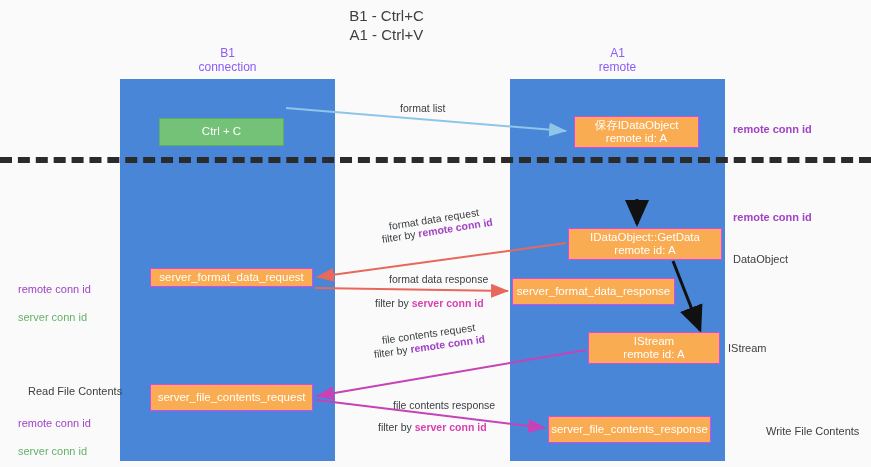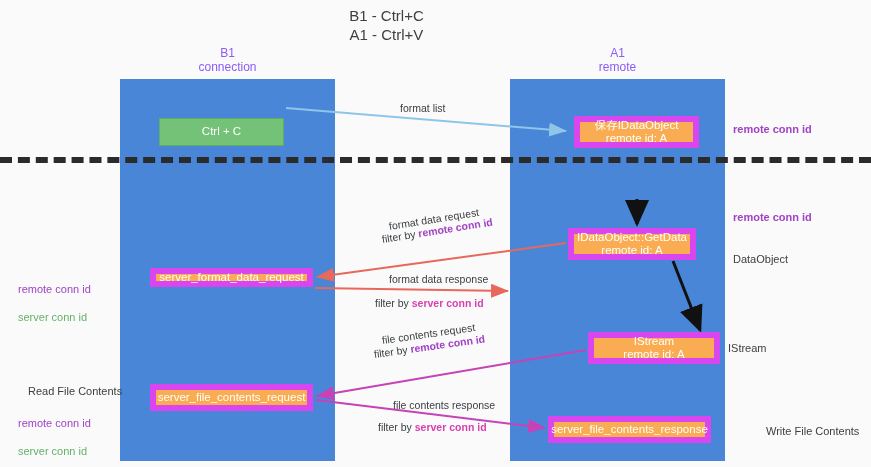--- a/index.html
+++ b/index.html
@@ -39,26 +39,26 @@
     position:absolute;
     box-sizing:border-box;
     display:flex;flex-direction:column;
     align-items:center;justify-content:center;
     color:#ffffff;font-size:11.5px;line-height:13.5px;
     text-align:center;
     white-space:pre-line;
     padding:2px 4px;
   }
   .node.green{background:#74c178;border:1px solid #5fae64;margin-top:24px;}
-  .node.orange{background:#f9ac52;border:6px solid #d946ef;}
+  .node.orange{background:#f9ac52;border:1px solid #d946ef;}
 
   #n-ctrlc{left:159px;top:94px;width:125px;height:28px;}
   #n-idataobject{left:574px;top:116px;width:125px;height:32px;}
   #n-ctrlv{left:578px;top:172px;width:118px;height:26px;}
-  #n-getdata{left:568px;top:228px;width:128px;height:32px;}
+  #n-getdata{left:568px;top:228px;width:154px;height:32px;}
   #n-sfdreq{left:150px;top:268px;width:163px;height:19px;}
   #n-sfdresp{left:512px;top:278px;width:163px;height:27px;}
   #n-istream{left:588px;top:332px;width:132px;height:32px;}
   #n-sfcreq{left:150px;top:384px;width:163px;height:27px;}
   #n-sfcresp{left:548px;top:416px;width:163px;height:27px;}
 
   
   .note{position:absolute;font-size:11px;line-height:14px;white-space:pre-line;}
   .note.bold{font-weight:bold;}
   .c-purple{color:#a142c4;}
@@ -146,20 +146,21 @@
   </svg>
 
   <div id="sep"></div>
 
   <div class="node green" id="n-ctrlc">Ctrl + C</div>
   <div class="node orange" id="n-idataobject">保存IDataObject
 remote id: A</div>
   <div class="node orange" id="n-getdata">IDataObject::GetData
 remote id: A</div>
   <div class="node orange" id="n-sfdreq">server_format_data_request</div>
+  <div class="node orange" id="n-sfdresp">server_format_data_response</div>
   <div class="node orange" id="n-istream">IStream
 remote id: A</div>
   <div class="node orange" id="n-sfcresp">server_file_contents_response</div>
   <div class="node orange" id="n-sfcreq">server_file_contents_request</div>
 
   <div class="elabel" id="el-formatlist">format list</div>
 
   <div class="elabel rot-up" id="el-fdreq1">format data request</div>
   <div class="elabel rot-up" id="el-fdreq2">
     <span class="c-dark">filter by </span><span class="k c-purple">remote conn id</span>

